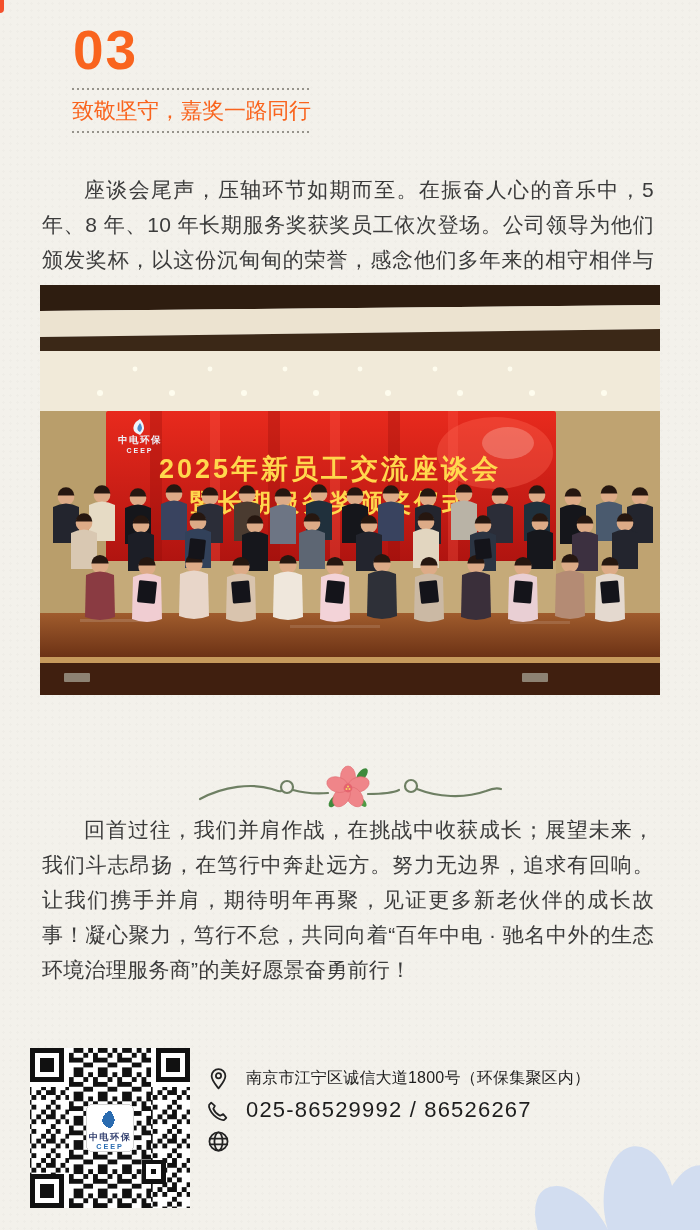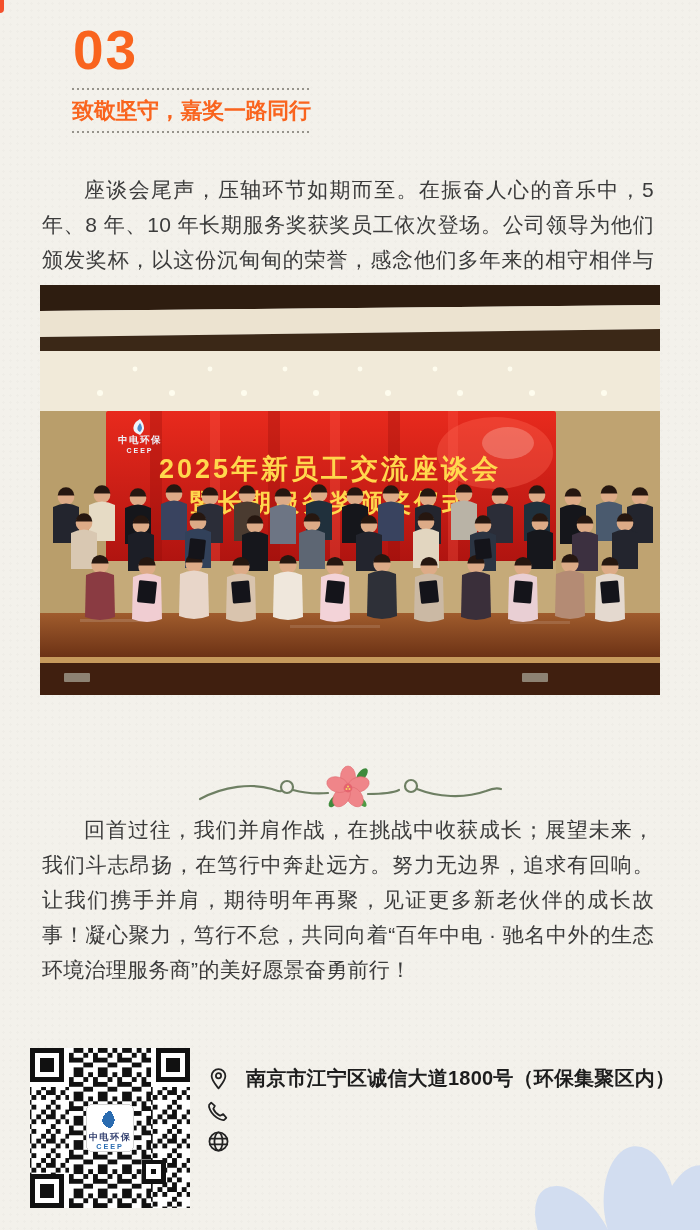--- a/index.html
+++ b/index.html
@@ -11,34 +11,34 @@
     overflow:hidden;
     font-family:"Liberation Sans","DejaVu Sans",sans-serif;
     color:#3c3c3c;
   }
   .corner-mark{position:absolute;left:0;top:0;width:4px;height:13px;background:#f4502c;border-radius:0 0 4px 0;}
   .sec-num{position:absolute;left:73px;top:24px;font-size:55px;line-height:52px;font-weight:bold;color:#f9641e;letter-spacing:2px;}
   .rule{position:absolute;left:72px;width:238px;height:2px;
     background-image:repeating-linear-gradient(90deg,#96938b 0 2px,transparent 2px 5px);}
   #rule1{top:88px;}
   #rule2{top:131px;}
-  .sec-title{position:absolute;left:72px;top:97px;font-size:22px;line-height:28px;font-weight:bold;color:#f9641e;letter-spacing:-0.3px;}
+  .sec-title{position:absolute;left:72px;top:97px;font-size:22px;line-height:28px;font-weight:normal;color:#f9641e;letter-spacing:-0.3px;}
   .para{position:absolute;left:42px;width:612px;font-size:21px;line-height:35px;color:#3b3b3b;
     text-indent:42px;text-align:justify;letter-spacing:0.3px;}
   #para1{top:172px;}
   #para2{top:812px;}
   .photo{position:absolute;left:40px;top:285px;width:620px;height:410px;}
   .photo svg{display:block;width:100%;height:100%;}
   .divider{position:absolute;left:190px;top:757px;width:320px;height:62px;}
   .qr{position:absolute;left:30px;top:1048px;width:160px;height:160px;}
   .contacts{position:absolute;left:206px;top:1063px;width:470px;display:flex;flex-direction:column;}
   .contact-row{display:flex;align-items:center;height:31.5px;gap:15px;}
   .contact-row svg{flex:0 0 auto;}
   .contact-text{color:#1d1d1d;white-space:nowrap;}
-  .row-address .contact-text{font-size:20px;font-weight:bold;letter-spacing:0.2px;text-align:center;}
+  .row-address .contact-text{font-size:16px;font-weight:normal;letter-spacing:0.2px;text-align:center;}
   .row-phone .contact-text,.row-web .contact-text,.row-mail .contact-text{font-size:22px;letter-spacing:1.2px;}
   .petals{position:absolute;right:0;bottom:0;width:210px;height:150px;}
 </style>
 </head>
 <body>
 
 <div class="page">
 
   <div class="corner-mark"></div>
 
@@ -264,20 +264,21 @@
       <svg width="25" height="25" viewBox="0 0 24 24" fill="none" stroke="#222" stroke-width="1.7" stroke-linecap="round" stroke-linejoin="round">
         <path d="M12 21.5 C8.4 17 5.4 13.6 5.4 9.6 a6.6 6.6 0 1 1 13.2 0 C18.6 13.6 15.6 17 12 21.5 z"></path>
         <circle cx="12" cy="9.4" r="2.5"></circle>
       </svg>
       <span class="contact-text">南京市江宁区诚信大道1800号（环保集聚区内）</span>
     </div>
     <div class="contact-row row-phone">
       <svg width="25" height="25" viewBox="0 0 24 24" fill="none" stroke="#222" stroke-width="1.7" stroke-linecap="round" stroke-linejoin="round">
         <path d="M5 4.5 L8.5 7.5 L7 10.5 C8.2 13.2 10.8 15.8 13.5 17 L16.5 15.5 L19.5 19 L17.5 21 C15.5 21.8 10.5 19.5 7.5 16.5 C4.5 13.5 2.2 8.5 3 6.5 Z"></path>
       </svg>
+      <span class="contact-text">025-86529992 / 86526267</span>
     </div>
     <div class="contact-row row-web">
       <svg width="25" height="25" viewBox="0 0 24 24" fill="none" stroke="#222" stroke-width="1.7" stroke-linecap="round">
         <circle cx="12" cy="12" r="8.7"></circle>
         <ellipse cx="12" cy="12" rx="3.9" ry="8.7"></ellipse>
         <path d="M3.6 9.2h16.8M3.6 14.8h16.8"></path>
       </svg>
     </div>
   </div>
 

